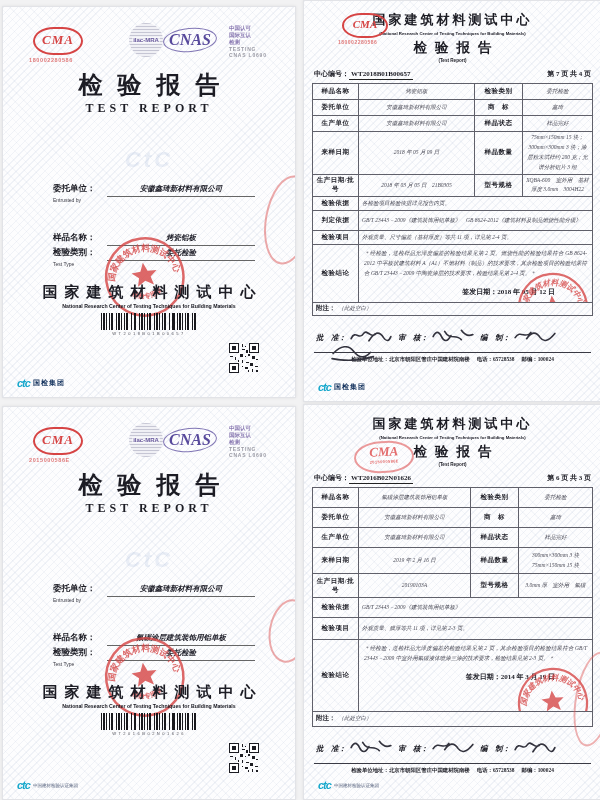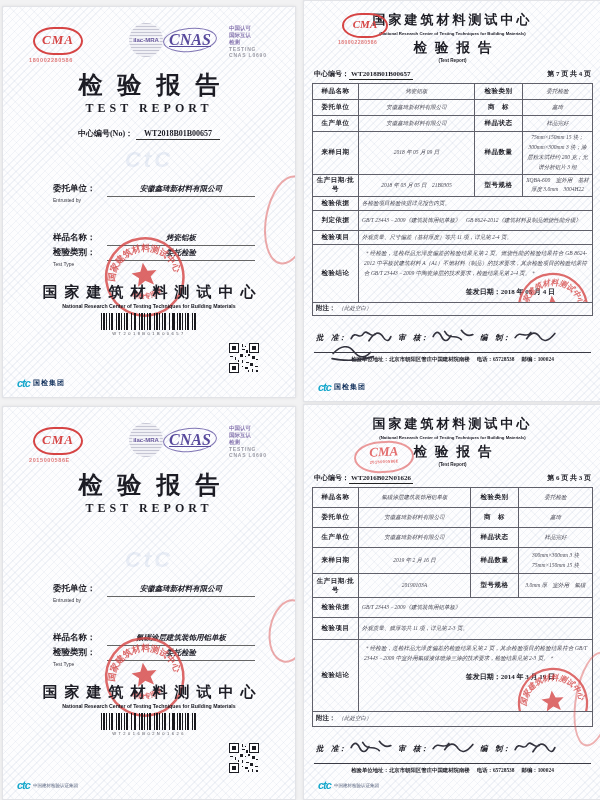--- a/index.html
+++ b/index.html
@@ -13,21 +13,21 @@
   #bl{left:2px;top:406px;width:292px;height:392px;}
   #br{left:303px;top:404px;width:297px;height:394px;}
 
   
   .cmaLogo{position:absolute;left:30px;top:20px;width:46px;height:24px;border:2.5px solid #d64444;border-radius:50%/60%;
     color:#d64444;font:italic 700 13px "Liberation Serif",serif;text-align:center;line-height:22px;letter-spacing:1px;}
   .cmaNum{position:absolute;left:26px;top:50px;font:700 5.5px "Liberation Sans",sans-serif;color:#e07a7a;letter-spacing:.6px;}
   .ilac{position:absolute;left:126px;top:16px;width:34px;height:34px;border-radius:50%;
     background:repeating-linear-gradient(0deg,#c6c6d4 0 1px,#f0f0f5 1px 3px);display:flex;align-items:center;justify-content:center;}
   .ilac span{font:700 6px "Liberation Sans",sans-serif;color:#6a5a9e;background:rgba(255,255,255,.55);padding:0 1px;}
-  .cnas{position:absolute;left:166px;top:24px;font:italic 800 16px "Liberation Serif",serif;color:#584a9c;text-decoration:underline;}
+  .cnas{position:absolute;left:166px;top:24px;font:italic 800 16px "Liberation Serif",serif;color:#584a9c;}
   .cnas::before{content:"";position:absolute;inset:-3px -6px;border:1.5px solid #584a9c;border-radius:50%;transform:rotate(-5deg);opacity:.75;}
   .accred{position:absolute;left:226px;top:18px;line-height:1.5;}
   .accred .cn{font:700 5.5px "Liberation Serif",serif;color:#8a7ab2;}
   .accred .en{font:700 5px "Liberation Sans",sans-serif;color:#9a9aa4;letter-spacing:.8px;}
   .watermark{position:absolute;top:140px;width:100%;text-align:center;font:italic 800 22px "Liberation Sans",sans-serif;
     color:rgba(130,155,200,.15);letter-spacing:3px;}
   .coverTitle{position:absolute;top:62px;width:100%;text-align:center;font:700 24px "Liberation Serif",serif;letter-spacing:15px;padding-left:15px;box-sizing:border-box;}
   .coverTitleEn{position:absolute;top:94px;width:100%;text-align:center;font:700 12px "Liberation Serif",serif;letter-spacing:4px;}
   .noLine{position:absolute;top:121px;width:100%;text-align:center;font:700 8px "Liberation Serif",serif;}
   .noVal{border-bottom:1px solid #333;padding:0 8px 1px;margin-left:3px;}
@@ -163,23 +163,20 @@
   <div class="cnas"><span>CNAS</span></div>
   <div class="accred">
     <div class="cn">中国认可</div>
     <div class="cn">国际互认</div>
     <div class="cn">检测</div>
     <div class="en">TESTING</div>
     <div class="en">CNAS L0690</div>
   </div>
   <div class="coverTitle">检验报告</div>
   <div class="coverTitleEn">TEST REPORT</div>
-  <div class="noLine">
-    <span>中心编号(No)：</span><span class="noVal">WT2018B01B00657</span>
-  </div>
   <div class="watermark">CtC</div>
   <div class="field fld1">
     <div class="lab">
         <div class="l1">委托单位：</div>
         <div class="l2">Entrusted by</div>
       </div>
     <div class="val">安徽鑫琦新材料有限公司</div>
   </div>
   <div class="field fld2">
     <div class="lab">
@@ -270,21 +267,21 @@
           <td colspan="3" class="longTxt">GB/T 23443－2009《建筑装饰用铝单板》　GB 8624-2012《建筑材料及制品燃烧性能分级》</td>
     </tr>
     <tr style="height:14px">
       <th>检验项目</th>
           <td colspan="3" class="longTxt">外观质量、尺寸偏差（基材厚度）等共 11 项，详见第 2-4 页。</td>
     </tr>
     <tr style="height:58px">
       <th>检验结论</th>
       <td colspan="3" class="conclCell longTxt">
         <p class="concl">＊经检验，送检样品光泽度偏差的检验结果见第 2 页。燃烧性能的检验结果符合 GB 8624-2012 中平板状建筑材料 A（A1）不燃材料（制品）的技术要求，其余检验项目的检验结果符合 GB/T 23443－2009 中陶瓷涂层的技术要求，检验结果见第 2-4 页。＊</p>
-        <div class="signDate"><span>签发日期：</span><span>2018 年 05 月 4 日</span></div>
+        <div class="signDate"><span>签发日期：</span><span>2018 年 05 月 12 日</span></div>
         <svg class="conclStamp">
               <use href="#seal"></use>
             </svg>
       </td>
     </tr>
     <tr style="height:13px">
       <td colspan="4" class="noteCell"><b>附注：</b><i>（此处空白）</i></td>
     </tr>
   </tbody>
     </table>

